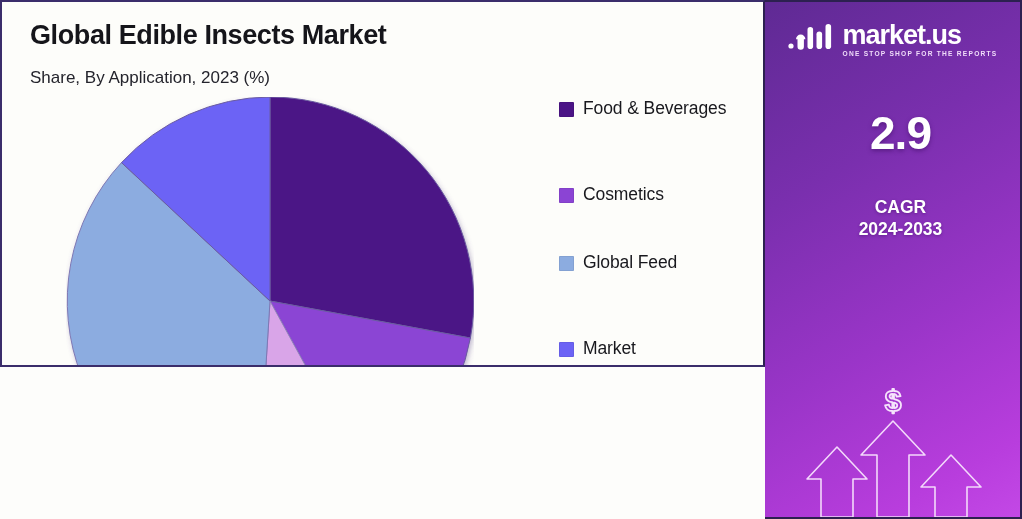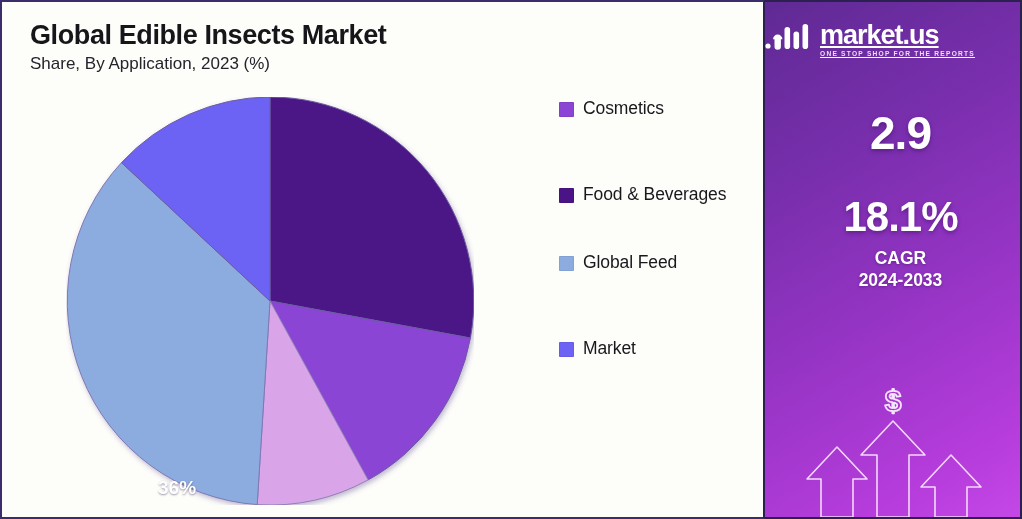--- a/index.html
+++ b/index.html
@@ -12,21 +12,21 @@
   .frame{
     position:relative;
     width:1022px;height:519px;
     box-sizing:border-box;
     display:flex;
     background:#fdfdfb;
   }
   
   .chart-panel{
     position:relative;
-    width:765px;height:519px;
+    width:765px;height:367px;
     box-sizing:border-box;
     border:2px solid #3b2d6b;
     border-right:2px solid #2c2050;
     background:#fdfdfa;
     overflow:hidden;
   }
   .titles{
     position:absolute;left:28px;top:18px;
   }
   .chart-title{
@@ -34,21 +34,21 @@
     font-weight:bold;
     color:#15151a;
     letter-spacing:-0.4px;
     line-height:1.12;
     margin:0;
     white-space:nowrap;
   }
   .chart-subtitle{
     font-size:17px;
     color:#24242c;
-    margin:4px 0 0 0;
+    margin:18px 0 0 0;
     font-weight:400;
     letter-spacing:0px;
     white-space:nowrap;
   }
   .pie-wrap{
     position:absolute;
     left:64px;top:95px;
     width:408px;height:408px;
   }
   .pie-svg{display:block;}
@@ -96,23 +96,23 @@
     border:2px solid #2c2050;
     border-left:0;
     background:linear-gradient(150deg,#5f2a94 0%,#7a2fae 32%,#9a35c8 62%,#b83ddd 88%,#c348e6 100%);
     overflow:hidden;
     color:#fff;
     text-align:center;
   }
   .logo-row{
     display:flex;
     align-items:center;
+    justify-content:center;
     margin-top:20px;
     gap:7px;
-    text-decoration:underline;
   }
   .logo-mark{flex:0 0 auto;}
   .logo-text-wrap{
     display:flex;flex-direction:column;
     align-items:flex-start;
     line-height:1;
   }
   .logo-text{
     font-size:27px;
     font-weight:bold;
@@ -180,26 +180,26 @@
           <path fill="#8CACE0" stroke="#7f78b4" stroke-width="1" d="M204,204 L191.2,407.6 A204,204 0 0,1 55.5,65.6 Z"></path>
 
           <path fill="#6C63F5" stroke="#6a5ba0" stroke-width="1" d="M204,204 L55.5,65.6 A204,204 0 0,1 204,0 Z"></path>
         </g>
       </svg>
       <div class="pie-label">36%</div>
     </div>
 
     <div class="legend">
       <div class="legend-item">
+        <span class="swatch" style="background:#4B1486"></span>
+        <span class="legend-label">Food &amp; Beverages</span>
+      </div>
+      <div class="legend-item">
         <span class="swatch" style="background:#8B44D4"></span>
         <span class="legend-label">Cosmetics</span>
-      </div>
-      <div class="legend-item">
-        <span class="swatch" style="background:#4B1486"></span>
-        <span class="legend-label">Food &amp; Beverages</span>
       </div>
       <div class="legend-item" style="margin-top:-18px;">
         <span class="swatch" style="background:#8CACE0"></span>
         <span class="legend-label">Global Feed</span>
       </div>
       <div class="legend-item">
         <span class="swatch" style="background:#6C63F5"></span>
         <span class="legend-label">Market</span>
       </div>
     </div>
@@ -222,21 +222,20 @@
         <span class="logo-text">market.us</span>
         <span class="logo-tag">ONE STOP SHOP FOR THE REPORTS</span>
       </span>
     </div>
 
     <div class="stat-block stat1">
       <div class="stat-value">2.9</div>
     </div>
 
     <div class="stat-block stat2">
-      <div class="stat-value cagr">18.1%</div>
       <div class="stat-caption">
         <span>CAGR</span><br>
         <span>2024-2033</span>
       </div>
     </div>
 
     <div class="arrows">
       <svg width="257" height="140" viewBox="0 0 257 140" fill="none" stroke="#f3d9fb" stroke-width="1.6" stroke-linejoin="round">
         <text x="128" y="34" text-anchor="middle" font-family="&quot;Liberation Sans&quot;, sans-serif" font-size="30" font-weight="bold" fill="none" stroke="#f6e4fc" stroke-width="1.8">$</text>
 

